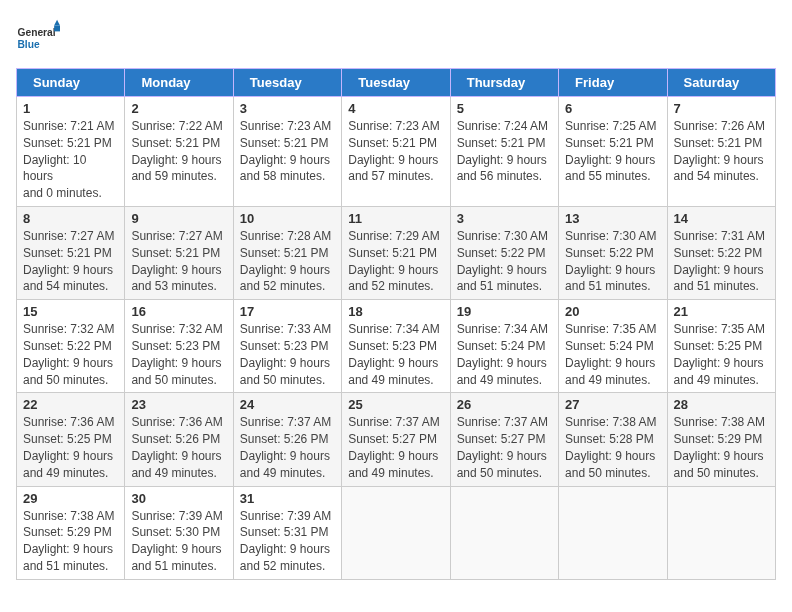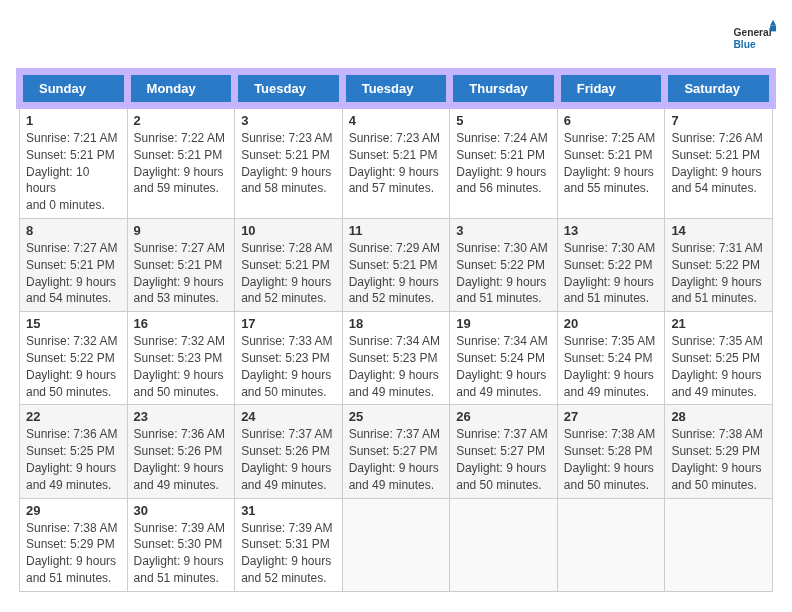--- a/index.html
+++ b/index.html
@@ -5,21 +5,21 @@
     * { margin: 0; padding: 0; box-sizing: border-box; }
     body {
       font-family: Arial, sans-serif;
       background: #fff;
       width: 792px;
       min-height: 612px;
       padding: 16px;
     }
     .header {
       display: flex;
-      justify-content: flex-end;
+      justify-content: flex-start;
       align-items: flex-start;
       margin-bottom: 8px;
     }
     .title-block {
       text-align: right;
     }
     .month-title {
       font-size: 36px;
       font-weight: bold;
       color: #333;
@@ -35,21 +35,21 @@
       border-collapse: collapse;
       font-size: 11px;
     }
     thead tr th {
       background-color: #2a7ac7;
       color: #fff;
       text-align: left;
       padding: 6px 16px;
       font-size: 13px;
       font-weight: bold;
-      border: 7px solid #c4b5fd;
+      border: 1px solid #c4b5fd;
     }
     tbody tr td {
       vertical-align: top;
       padding: 4px 6px;
       border: 1px solid #ccc;
       background: #fff;
       min-height: 80px;
       width: 14.28%;
     }
     tbody tr:nth-child(even) td {

